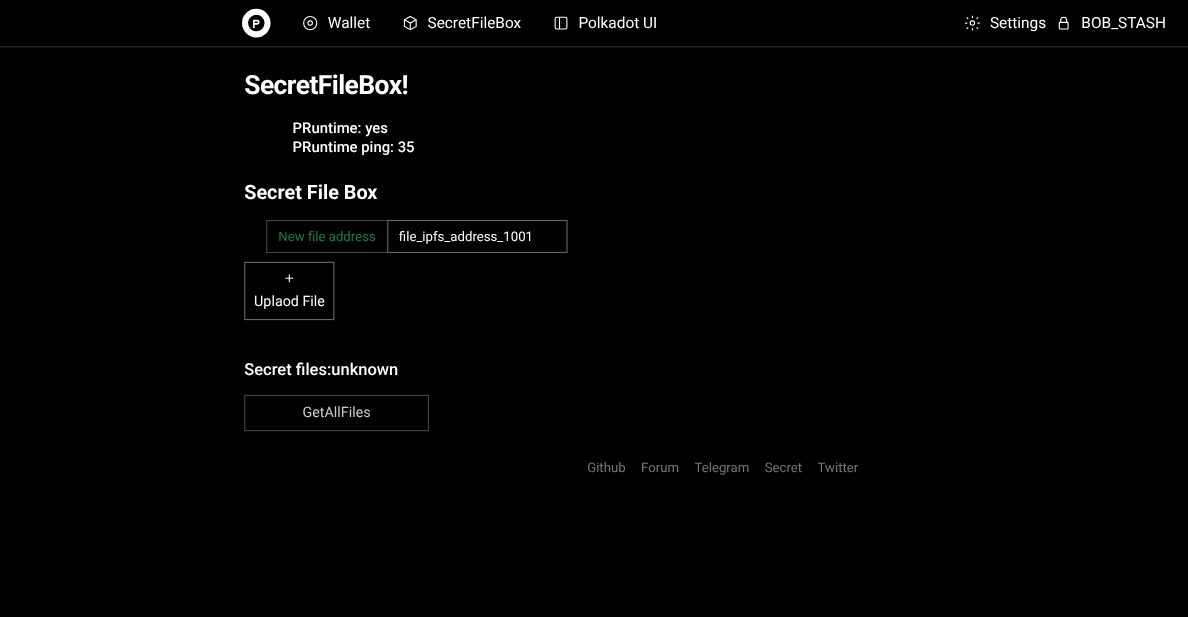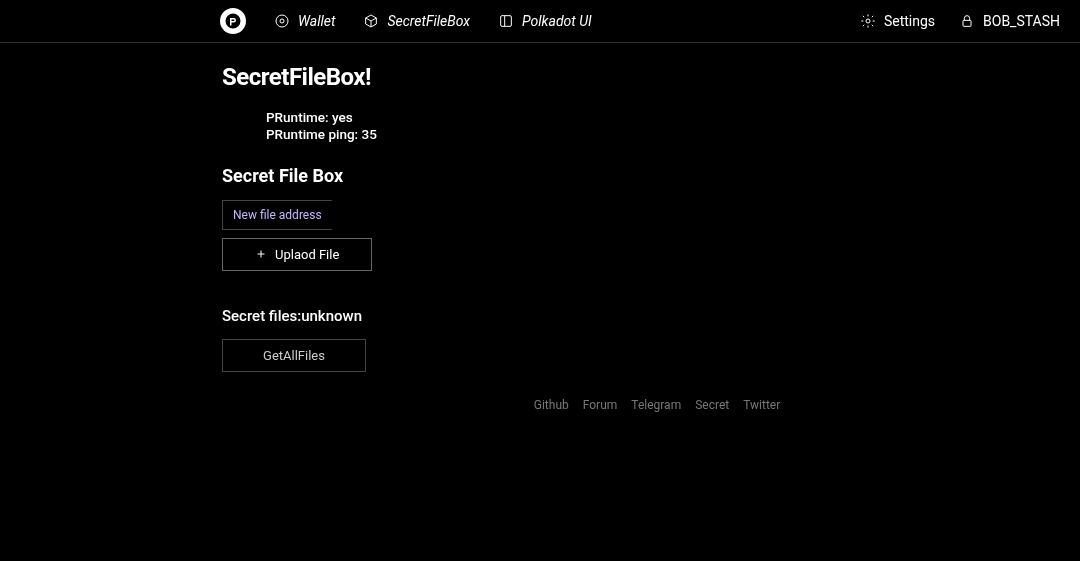--- a/index.html
+++ b/index.html
@@ -20,26 +20,25 @@
       align-items: center;
       padding: 0 20px;
       height: 43px;
       border-bottom: 1px solid #333;
     }
     .header-left {
       display: flex;
       align-items: center;
       gap: 28px;
       margin-left: 200px;
-      font-style: italic;
     }
     .header-right {
       display: flex;
       align-items: flex-start;
-      gap: 24px;
+      gap: 8px;
       margin-left: auto;
     }
     .logo {
       width: 26px;
       height: 26px;
       background: #fff;
       border-radius: 50%;
       display: flex;
       align-items: center;
       justify-content: center;
@@ -93,54 +92,56 @@
     }
     .input-row {
       display: flex;
       align-items: center;
       margin-bottom: 4px;
     }
     .input-label {
       border: 1px solid #444;
       padding: 7px 10px;
       font-size: 12px;
-      color: #c4b5fd;
+      color: #15803d;
       border-right: none;
+      margin-left: 20px;
     }
     .text-input {
       background: transparent;
       border: 1px solid #666;
       color: #fff;
       padding: 7px 10px;
       font-size: 12px;
       width: 164px;
       font-family: inherit;
     }
     .btn {
       background: transparent;
       border: 1px solid #666;
       color: #fff;
-      padding: 8px 32px;
+      padding: 8px 8px;
       font-size: 13px;
       cursor: pointer;
       display: inline-flex;
       align-items: center;
       gap: 8px;
       font-family: inherit;
       margin-top: 4px;
+      flex-direction: column;
     }
     .btn-plain {
       background: transparent;
       border: 1px solid #444;
       color: #ccc;
       padding: 8px 24px;
       font-size: 13px;
       cursor: pointer;
       font-family: inherit;
-      width: 144px;
+      width: 168px;
       text-align: center;
     }
     .plus-icon {
       width: 12px;
       height: 12px;
     }
     .plus-icon svg {
       width: 12px;
       height: 12px;
       stroke: #fff;
@@ -229,20 +230,21 @@
 
 <div class="main">
   <h1 class="page-title">SecretFileBox!</h1>
   <div class="status-line">PRuntime: yes</div>
   <div class="status-line">PRuntime ping: 35</div>
 
   <h2 class="section-title">Secret File Box</h2>
 
   <div class="input-row">
     <span class="input-label">New file address</span>
+    <input class="text-input" type="text" value="file_ipfs_address_1001" style="">
   </div>
 
   <button class="btn">
     <span class="plus-icon">
       <svg viewBox="0 0 24 24">
           <line x1="12" y1="5" x2="12" y2="19"></line>
           <line x1="5" y1="12" x2="19" y2="12"></line>
         </svg>
     </span>
     <span>Uplaod File</span>

